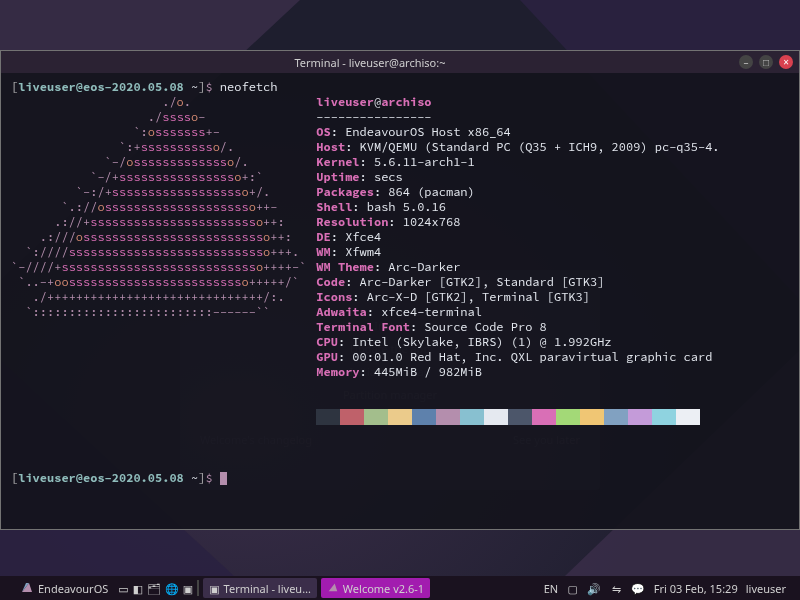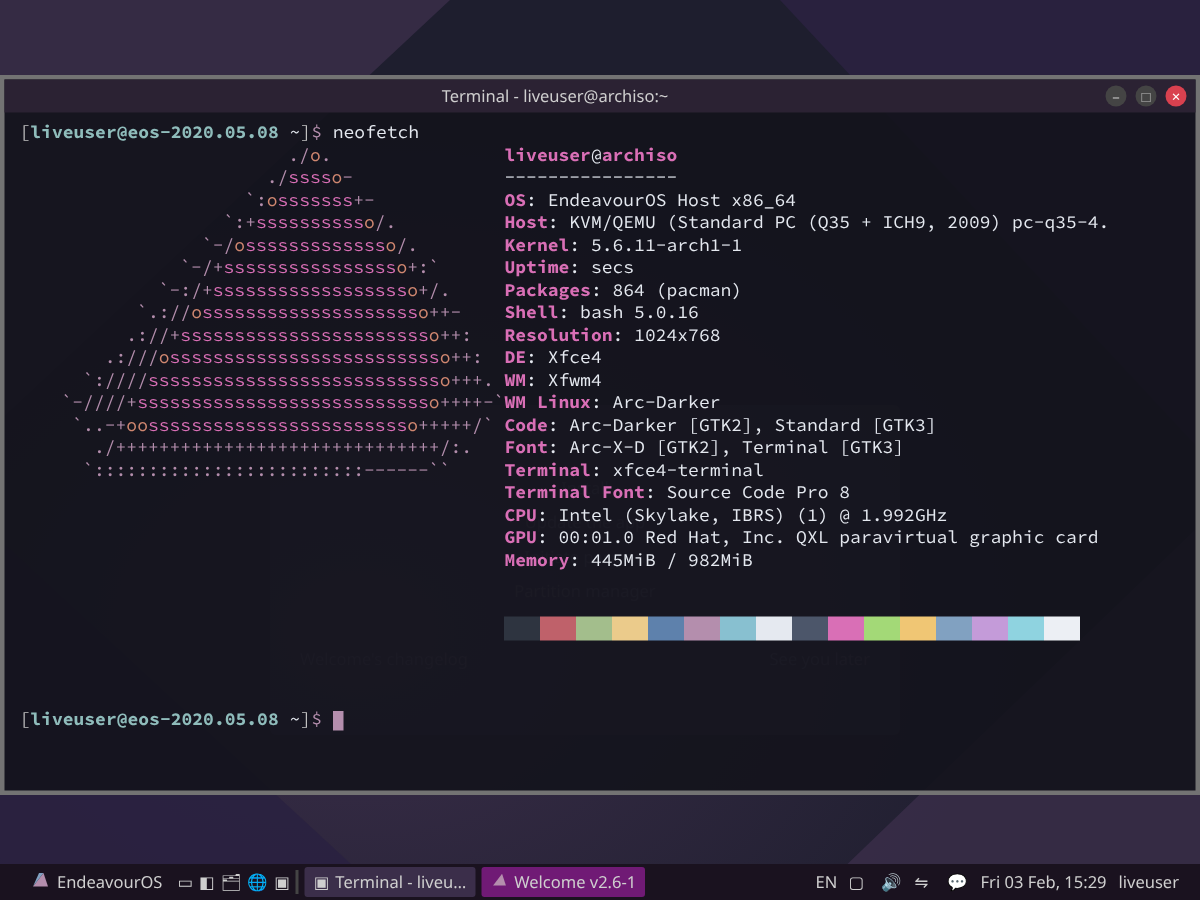--- a/index.html
+++ b/index.html
@@ -16,21 +16,21 @@
   
   .bgdeco { position:absolute; inset:0; z-index:0; overflow:hidden; }
   .bgdeco svg { width:100%; height:100%; }
 
   
   .termwin {
     position: absolute;
     left: 0; top: 50px;
     width: 800px; height: 480px;
     background: rgba(20,20,28,0.92);
-    border: 3px solid #737373;
+    border: 1px solid #737373;
     display: flex; flex-direction: column;
     z-index: 10;
   }
   .titlebar {
     height: 22px;
     background: #2b2233;
     display: flex; align-items: center;
     padding: 0 6px;
     color: #cfcfcf;
     font-family: "Noto Sans", sans-serif;
@@ -53,22 +53,22 @@
     overflow: hidden;
     font-size: 12px;
     line-height: 15px;
     color: #d8dee9;
   }
   .prompt-br { color:#c0c0c0; }
   .prompt-user { color:#8fbcbb; font-weight:bold; }
   .prompt-sym { color:#b48ead; }
   .cmd { color:#e5e9f0; }
 
-  .ascii { display:inline-block; vertical-align:top;margin-left:28px; }
-  .info  { display:inline-block; vertical-align:top; margin-left:0; }
+  .ascii { display:inline-block; vertical-align:top; }
+  .info  { display:inline-block; vertical-align:top; margin-left:10px; }
   .c-pink { color:#d96fb6; }
   .c-purple { color:#b48ead; }
   .c-ylw { color:#d08770; }
   .c-wht { color:#e5e9f0; }
   .b { font-weight:bold; }
 
   .swatches { display:flex; height:16px; }
   .swatches .sw { width:24px; height:16px; }
 
   .cursor {
@@ -85,28 +85,28 @@
     font-family:"Noto Sans", sans-serif;
     font-size:11px;
     color:#cfcfcf;
     padding:0 14px;
     gap:4px;
     z-index:20;
   }
   .panel .appbtn, .panel .start {
     display:flex; align-items:center; gap:4px;
     padding:2px 6px; height:20px;
-    background:#701a75; border-radius:2px;
+    background:#a21caf; border-radius:2px;
     white-space:nowrap;
   }
   .panel .start { background:transparent; }
   .panel .appbtn.active { background:#3b2e4a; }
   .panel .spacer { flex:1; }
   .panel .tray { display:flex; align-items:center; gap:8px; }
-  .panel .tray .ticon { width:14px; }
+  .panel .tray .ticon { width:14px; text-align:center; }
   .logo-tri { display:inline-block; }
 
   
   .behind {
     position:absolute; left:180px; top:270px; width:420px; height:220px;
     background:rgba(180,160,200,0.15);
     border-radius:4px; z-index:5;
     font-family:"Noto Sans",sans-serif; font-size:11px; color:#8a7f99;
     padding:40px 20px;
   }
@@ -164,24 +164,24 @@
 <span class="c-wht">----------------</span>
 <div id="nf-fields"><span class="c-pink b">OS</span><span class="c-wht">: EndeavourOS Host x86_64</span>
 <span class="c-pink b">Host</span><span class="c-wht">: KVM/QEMU (Standard PC (Q35 + ICH9, 2009) pc-q35-4.</span>
 <span class="c-pink b">Kernel</span><span class="c-wht">: 5.6.11-arch1-1</span>
 <span class="c-pink b">Uptime</span><span class="c-wht">: secs</span>
 <span class="c-pink b">Packages</span><span class="c-wht">: 864 (pacman)</span>
 <span class="c-pink b">Shell</span><span class="c-wht">: bash 5.0.16</span>
 <span class="c-pink b">Resolution</span><span class="c-wht">: 1024x768</span>
 <span class="c-pink b">DE</span><span class="c-wht">: Xfce4</span>
 <span class="c-pink b">WM</span><span class="c-wht">: Xfwm4</span>
-<span class="c-pink b">WM Linux</span><span class="c-wht">: Arc-Darker</span>
+<span class="c-pink b">WM Theme</span><span class="c-wht">: Arc-Darker</span>
 <span class="c-pink b">Code</span><span class="c-wht">: Arc-Darker [GTK2], Standard [GTK3]</span>
-<span class="c-pink b">Font</span><span class="c-wht">: Arc-X-D [GTK2], Terminal [GTK3]</span>
-<span class="c-pink b">Terminal</span><span class="c-wht">: xfce4-terminal</span>
+<span class="c-pink b">Icons</span><span class="c-wht">: Arc-X-D [GTK2], Terminal [GTK3]</span>
+<span class="c-pink b">Adwaita</span><span class="c-wht">: xfce4-terminal</span>
 <span class="c-pink b">Terminal Font</span><span class="c-wht">: Source Code Pro 8</span>
 <span class="c-pink b">CPU</span><span class="c-wht">: Intel (Skylake, IBRS) (1) @ 1.992GHz</span>
 <span class="c-pink b">GPU</span><span class="c-wht">: 00:01.0 Red Hat, Inc. QXL paravirtual graphic card</span>
 <span class="c-pink b">Memory</span><span class="c-wht">: 445MiB / 982MiB</span></div>
 
 <div class="swatches" id="swatches"><span class="sw" style="background:#2e3440"></span><span class="sw" style="background:#bf616a"></span><span class="sw" style="background:#a3be8c"></span><span class="sw" style="background:#ebcb8b"></span><span class="sw" style="background:#5e81ac"></span><span class="sw" style="background:#b48ead"></span><span class="sw" style="background:#88c0d0"></span><span class="sw" style="background:#e5e9f0"></span><span class="sw" style="background:#4c566a"></span><span class="sw" style="background:#d96fb6"></span><span class="sw" style="background:#a3d977"></span><span class="sw" style="background:#f0c674"></span><span class="sw" style="background:#81a1c1"></span><span class="sw" style="background:#c49bd9"></span><span class="sw" style="background:#8fd3e0"></span><span class="sw" style="background:#eceff4"></span></div>
 </div>
 </div>
 
 <span class="prompt-br">[</span><span class="prompt-user">liveuser@eos-2020.05.08</span> <span class="c-wht">~</span><span class="prompt-br">]</span><span class="prompt-sym">$</span> <span class="cursor"></span>

